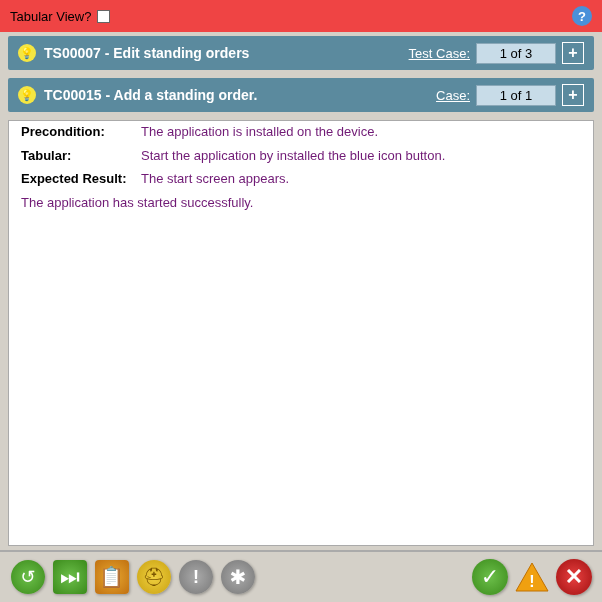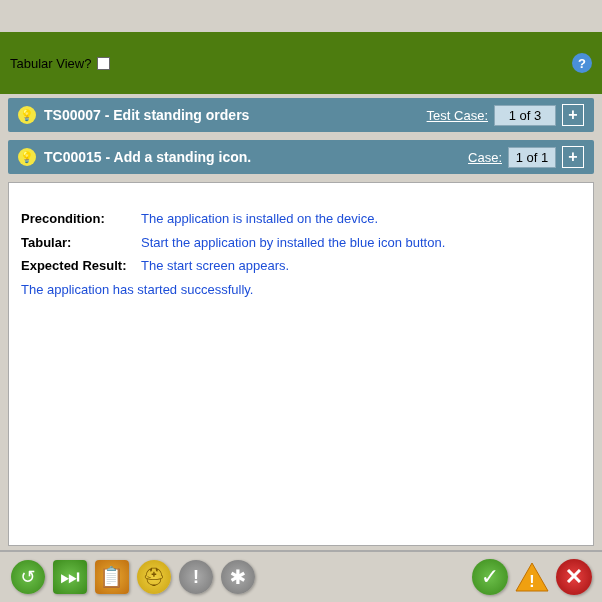--- a/index.html
+++ b/index.html
@@ -11,24 +11,23 @@
       font-size: 13px;
       overflow: hidden;
       display: flex;
       flex-direction: column;
     }
 
     
     .top-bar {
       display: flex;
       align-items: center;
-      padding: 21px 10px;
-      background: #4d7c0f;
+      padding: 6px 10px;
+      background: #ef4444;
       justify-content: space-between;
-      margin-top: 32px;
     }
     .top-bar-left {
       display: flex;
       align-items: center;
       gap: 6px;
     }
     .tabular-label {
       font-size: 13px;
       color: #000;
     }
@@ -86,25 +85,25 @@
       justify-content: center;
       font-size: 11px;
       color: #333;
     }
     .nav-input {
       background: #c8dce8;
       border: 1px solid #8aa8b8;
       color: #000;
       font-size: 13px;
       padding: 2px 6px;
-      width: 62px;
+      width: 80px;
       text-align: center;
     }
     .nav-input-small {
-      width: 48px;
+      width: 80px;
     }
     .plus-btn {
       width: 22px;
       height: 22px;
       background: #5b8a9e;
       border: 1px solid #fff;
       color: #fff;
       font-size: 16px;
       font-weight: bold;
       display: flex;
@@ -116,36 +115,36 @@
     .case-label {
       font-size: 13px;
       font-weight: normal;
       text-decoration: underline;
     }
 
     
     .content-area {
       background: #fff;
       margin: 4px 8px;
-      padding: 26px 12px;
+      padding: 1px 12px;
       flex: 1;
       border: 1px solid #aaa;
     }
     .detail-row {
       display: flex;
       margin-bottom: 4px;
       line-height: 1.5;
     }
     .detail-label {
       font-weight: bold;
       min-width: 120px;
       color: #000;
     }
     .detail-value {
-      color: #1d4ed8;
+      color: #701a75;
     }
 
     
     .bottom-toolbar {
       display: flex;
       align-items: center;
       justify-content: space-between;
       background: #d4d0c8;
       border-top: 2px solid #aaa;
       padding: 6px 10px;
@@ -314,21 +313,21 @@
     <div class="section-header-right">
       <span class="case-label">Test Case:</span>
       <input class="nav-input" type="text" value="1 of 3" readonly="" style="">
       <div class="plus-btn">+</div>
     </div>
   </div>
 
   <div class="section-header">
     <div class="section-header-left">
       <div class="bulb-icon">💡</div>
-      <span>TC00015 - Add a standing icon.</span>
+      <span>TC00015 - Add a standing order.</span>
     </div>
     <div class="section-header-right">
       <span class="case-label">Case:</span>
       <input class="nav-input nav-input-small" type="text" value="1 of 1" readonly="" style="">
       <div class="plus-btn">+</div>
     </div>
   </div>
 
   <div class="content-area">
     <div class="detail-row">

